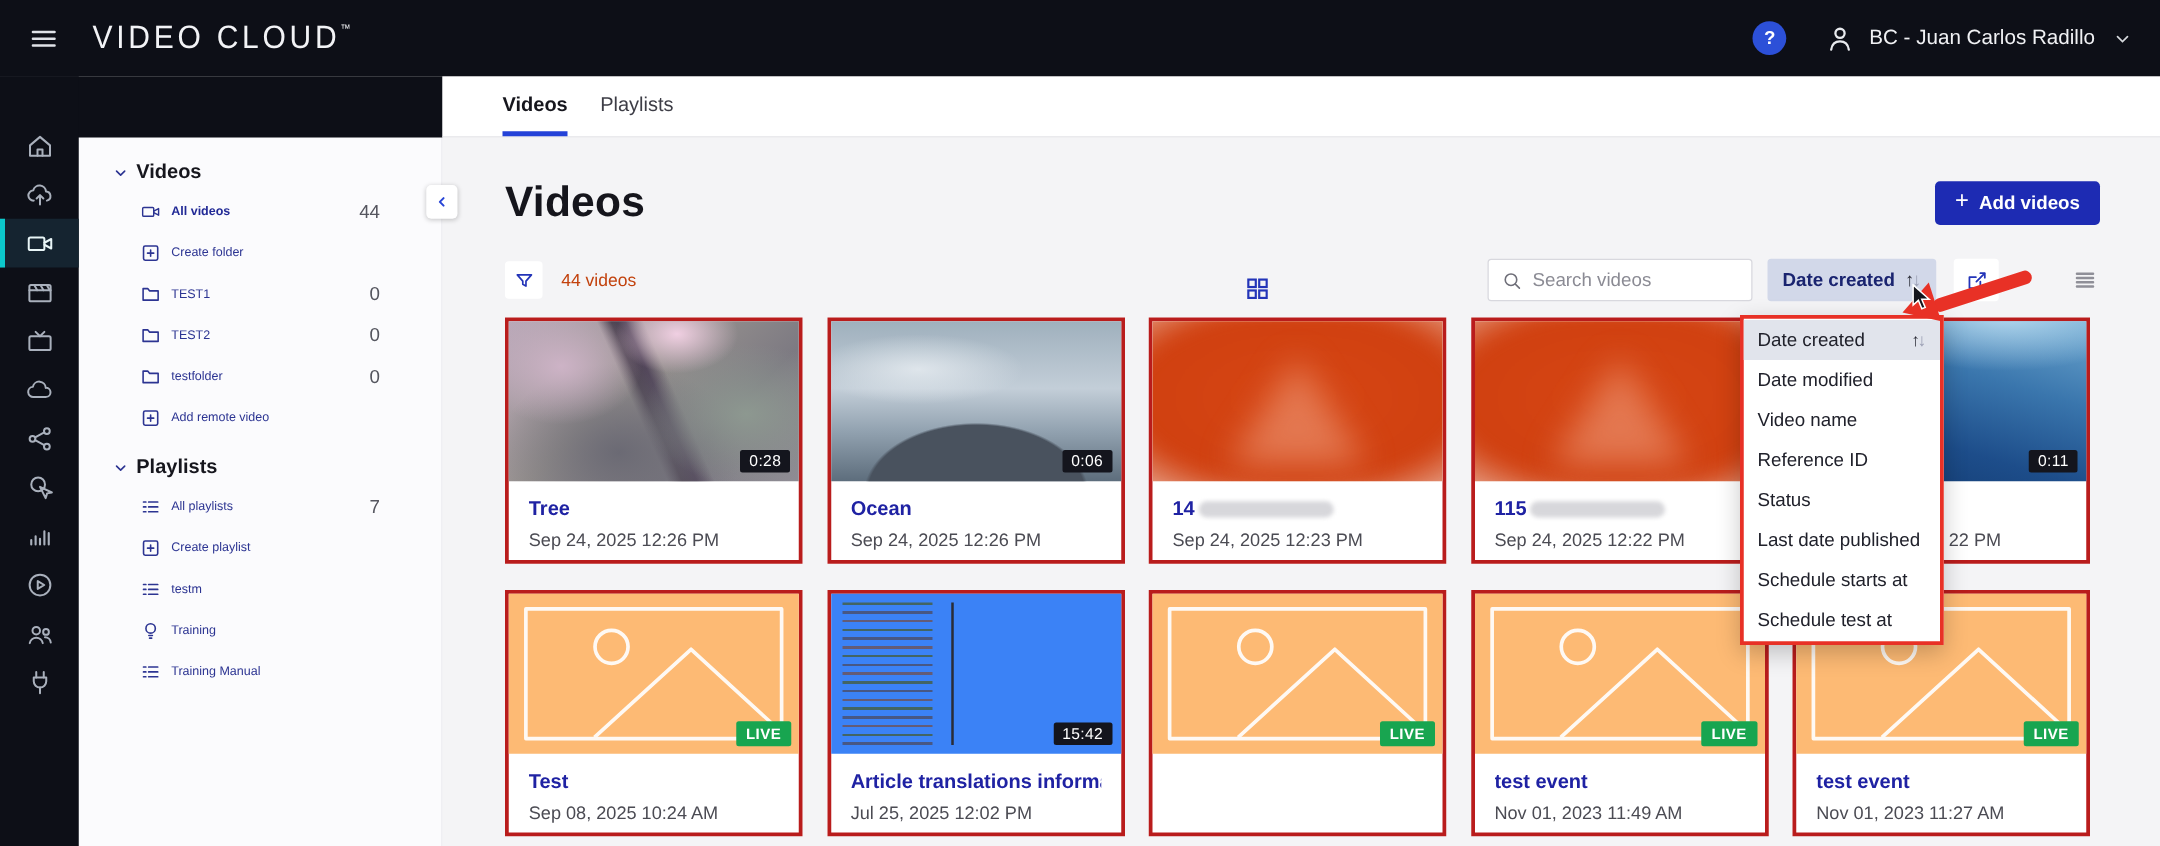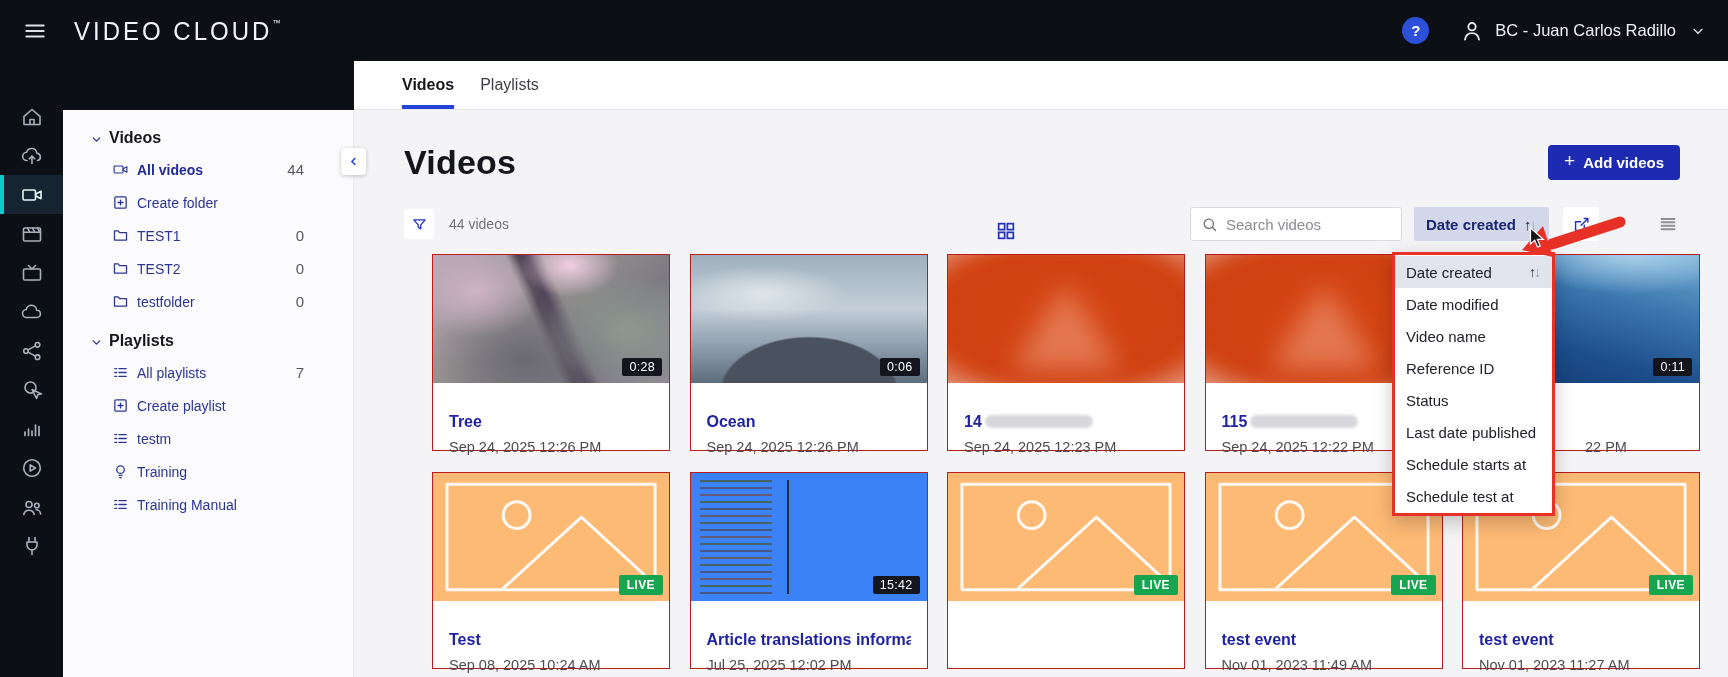--- a/index.html
+++ b/index.html
@@ -39,21 +39,21 @@
   .sidenav{ position:absolute; left:63px; top:110px; width:291px; height:567px; background:#fbfbfd;
             border-right:1px solid #ebebef; z-index:4; padding-top:13px; }
   .nav-section{ display:flex; align-items:center; height:30px; padding-left:27px; cursor:pointer; }
   .nav-section .sec-chev{ width:13px; height:13px; color:#2c3492; margin-right:6px; }
   .nav-section .sec-chev svg{ width:100%; height:100%; }
   .nav-section .sec-label{ font-size:16px; font-weight:bold; color:#16161d; }
   .nav-section.second{ margin-top:8px; }
   .nav-item{ display:flex; align-items:center; height:33px; padding-left:49px; padding-right:49px; cursor:pointer; }
   .nav-item .icn{ width:17px; height:17px; color:#2c3492; margin-right:8px; flex:none; }
   .nav-item .icn svg{ width:100%; height:100%; }
-  .nav-item .label{ font-size:14px; color:#2c3492; white-space:nowrap; }
+  .nav-item .label{ font-size:10px; color:#2c3492; white-space:nowrap; }
   .nav-item.active .label{ font-weight:bold; color:#222a96; }
   .nav-item .count{ margin-left:auto; font-size:15px; color:#55565f; }
   .collapse-btn{ position:absolute; left:341px; top:148px; width:25px; height:27px; background:#fff;
                  border-radius:4px; box-shadow:0 1px 4px rgba(0,0,0,.22); display:flex; align-items:center;
                  justify-content:center; color:#2744d6; z-index:30; cursor:pointer; }
   .collapse-btn svg{ width:13px; height:13px; }
 
   
   .tabbar{ position:absolute; left:354px; top:61px; width:1374px; height:49px; background:#fff;
            border-bottom:1px solid #e3e3e8; display:flex; padding-left:48px; z-index:5; }
@@ -69,21 +69,21 @@
   .page-title{ font-size:34px; font-weight:bold; color:#15151c; letter-spacing:.2px; }
   .add-btn{ margin-left:auto; height:35px; background:#1d2bb3; color:#fff; border:none; border-radius:4px;
             font-family:inherit; font-size:15px; font-weight:bold; display:flex; align-items:center;
             padding:0 16px; cursor:pointer; }
   .add-btn .plus{ font-size:19px; font-weight:normal; margin-right:8px; margin-top:-2px; }
 
   .toolbar{ margin-top:23px; height:34px; display:flex; align-items:center; }
   .filter-btn{ width:30px; height:30px; background:#fff; border:none; border-radius:3px; color:#2334b8;
                display:flex; align-items:center; justify-content:center; cursor:pointer; }
   .filter-btn svg{ width:17px; height:17px; }
-  .count-label{ margin-left:15px; font-size:14px; color:#737373; }
+  .count-label{ margin-left:15px; font-size:14px; color:#c2410c; }
   .tb-right{ margin-left:auto; display:flex; align-items:center; }
   .search-box{ width:212px; height:34px; background:#fff; border:1px solid #d8d8de; border-radius:3px;
                display:flex; align-items:center; padding:0 10px; }
   .search-box .icn{ width:17px; height:17px; color:#6e6e78; flex:none; }
   .search-box .icn svg{ width:100%; height:100%; }
   .search-box input{ border:none; outline:none; background:transparent; margin-left:8px; width:100%;
                      font-family:inherit; font-size:15px; color:#3a3a42; }
   .search-box input::placeholder{ color:#8b8b94; }
   .sort-btn{ margin-left:12px; height:34px; background:#d2d8e9; border:none; border-radius:3px;
              font-family:inherit; font-size:15px; font-weight:bold; color:#1a2470; padding:0 12px;
@@ -96,29 +96,29 @@
   .export-btn svg{ width:19px; height:19px; }
   .view-toggle{ margin-left:18px; display:flex; align-items:center; }
   .view-btn{ width:24px; height:24px; background:none; border:none; cursor:pointer; display:flex;
              align-items:center; justify-content:center; }
   .view-btn svg{ width:22px; height:22px; }
   .view-btn.grid{ color:#2334b8; }
   .view-btn.list{ color:#8f8f98; margin-left:15px; }
 
   
   .grid{ margin-top:13px; display:grid; grid-template-columns:repeat(5,238px); column-gap:19.5px; row-gap:21px; }
-  .card{ width:238px; height:197px; background:#fff; border:1px solid #b91c1c; cursor:pointer;
-         display:flex; flex-direction:column;margin-left:28px; }
+  .card{ width:238px; height:197px; background:#fff; border:3px solid #b91c1c; cursor:pointer;
+         display:flex; flex-direction:column; }
   .thumb{ position:relative; height:128px; overflow:hidden; flex:none; }
   .thumb svg.ph{ position:absolute; inset:0; width:100%; height:100%; }
   .duration{ position:absolute; right:7px; bottom:7px; background:#14151d; color:#fff; font-size:12.5px;
              padding:2px 7px; border-radius:2px; letter-spacing:.3px; }
   .live{ position:absolute; right:6px; bottom:6px; background:#18a550; color:#fff; font-size:12px;
          font-weight:bold; padding:3px 8px; border-radius:2px; letter-spacing:.4px; }
-  .card-body{ padding:29px 16px 0; }
+  .card-body{ padding:13px 16px 0; }
   .card-title{ font-size:16px; font-weight:bold; color:#1f22a3; white-space:nowrap; overflow:hidden;
                height:19px; display:flex; align-items:center; }
   .redact{ display:inline-block; width:108px; height:13px; background:#d7d7db; border-radius:7px;
            margin-left:3px; filter:blur(1.5px); }
   .card-date{ margin-top:8px; font-size:14.5px; color:#4b4b53; white-space:nowrap; }
   .card.obscured .card-date{ margin-left:106px; }
 
   
   .thumb-tree{ background:
       radial-gradient(70px 45px at 58% 8%, #f0cfe2 0%, rgba(240,207,226,0) 70%),
@@ -309,20 +309,27 @@
         <span class="label">TEST2</span>
         <span class="count">0</span>
       </div>
       <div class="nav-item">
         <span class="icn"><svg viewBox="0 0 24 24" fill="none" stroke="currentColor" stroke-linecap="round" stroke-linejoin="round" stroke-width="1.8">
             <path d="M3.5 5.5h5.2l2 2.5h9.8v10.5h-17Z"></path>
           </svg></span>
         <span class="label">testfolder</span>
         <span class="count">0</span>
       </div>
+      <div class="nav-item">
+        <span class="icn"><svg viewBox="0 0 24 24" fill="none" stroke="currentColor" stroke-linecap="round" stroke-linejoin="round" stroke-width="1.8">
+            <rect x="4" y="4" width="16" height="16" rx="1.8"></rect>
+            <path d="M12 8.5v7M8.5 12h7"></path>
+          </svg></span>
+        <span class="label">Add remote video</span>
+      </div>
       <div class="nav-section second">
         <span class="icn sec-chev"><svg viewBox="0 0 24 24" fill="none" stroke="currentColor" stroke-linecap="round" stroke-linejoin="round" stroke-width="2.4">
             <path d="M6 9l6 6 6-6"></path>
           </svg></span>
         <span class="sec-label">Playlists</span>
       </div>
       <div class="nav-item">
         <span class="icn"><svg viewBox="0 0 24 24" fill="none" stroke="currentColor" stroke-linecap="round" stroke-linejoin="round" stroke-width="1.9">
             <path d="M4 6.5h2.6M4 12h2.6M4 17.5h2.6M9.8 6.5H20M9.8 12H20M9.8 17.5H20"></path>
           </svg></span>

